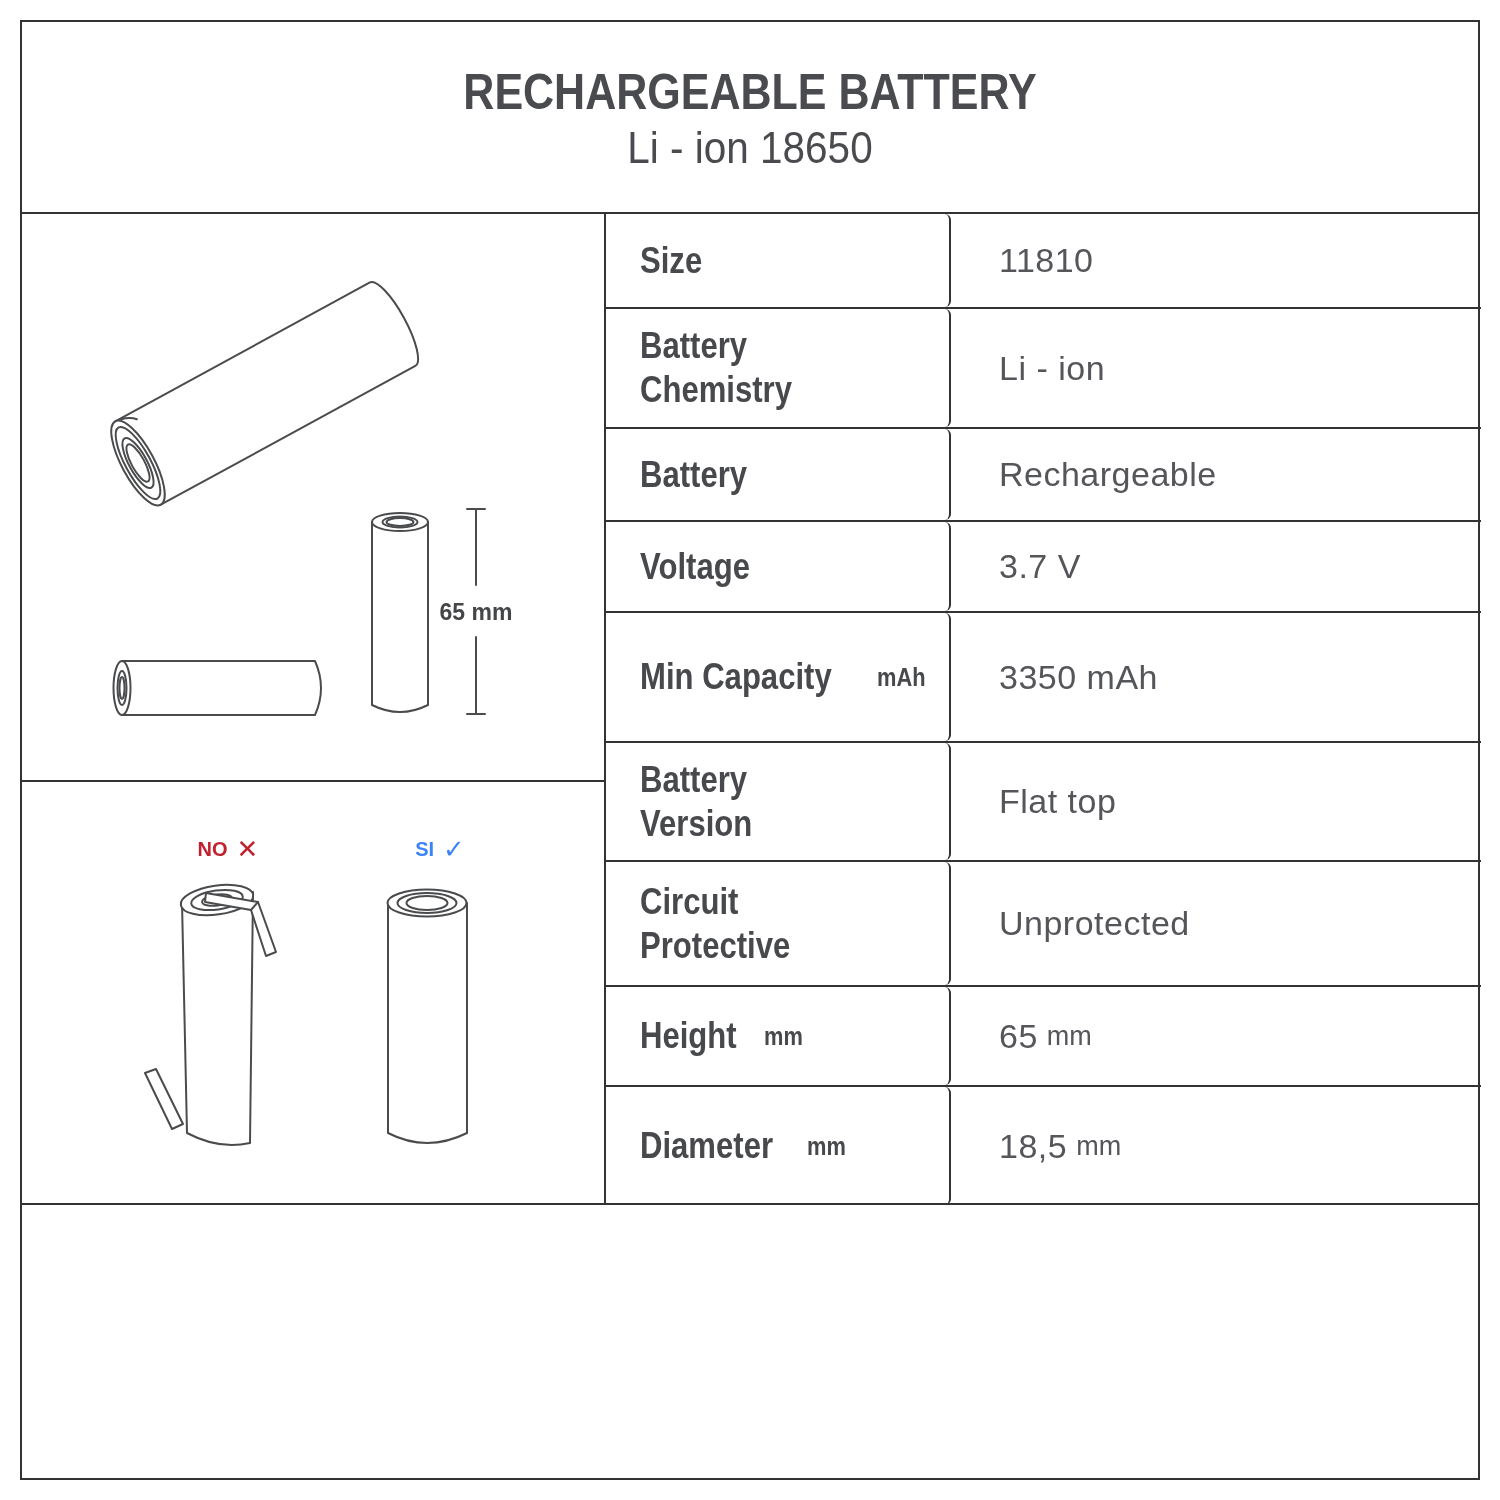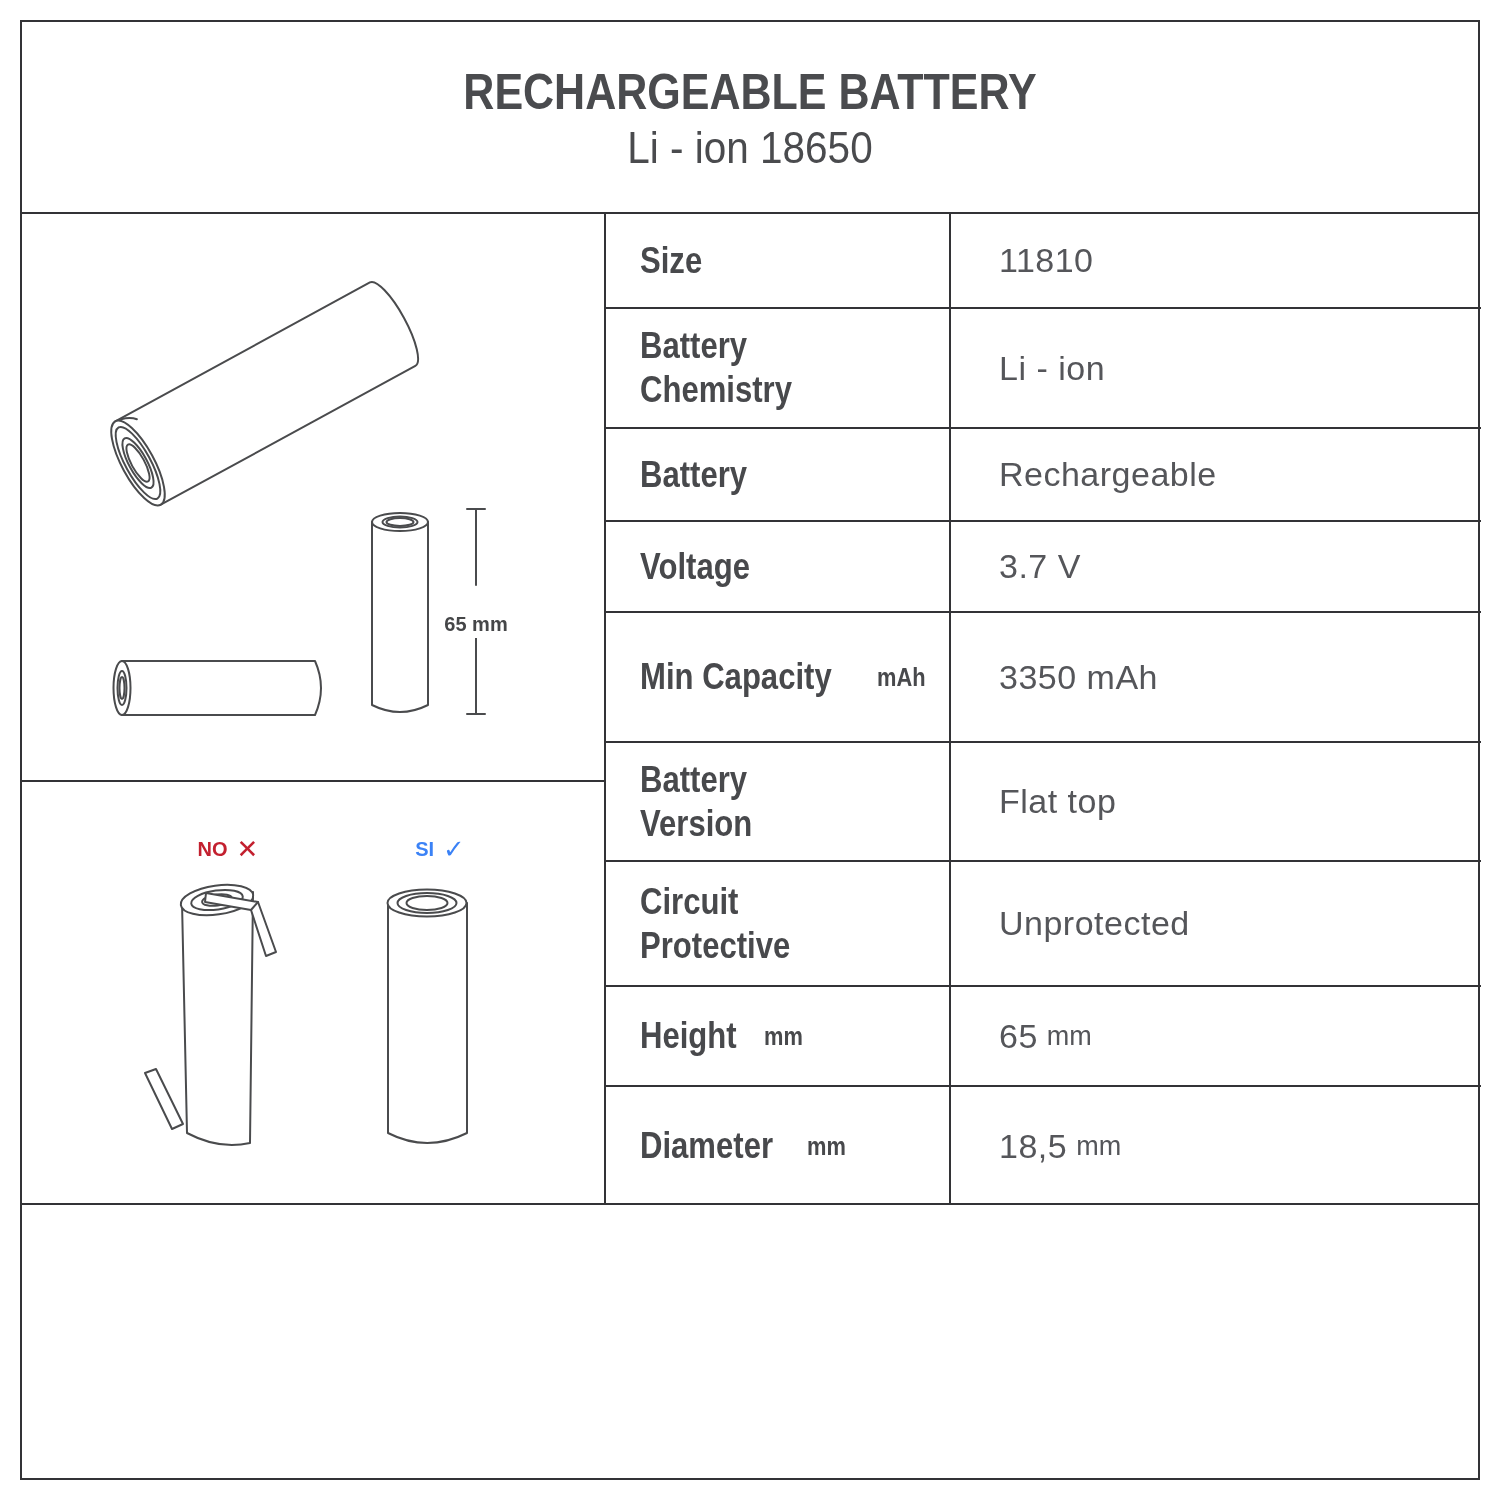--- a/index.html
+++ b/index.html
@@ -17,32 +17,32 @@
     font-size:44px;font-weight:normal;color:#4a4b4e;transform:scaleX(0.92);line-height:1.1;}
   #header-divider{left:20px;top:212px;width:1460px;height:2px;}
   #panel-divider{left:20px;top:780px;width:586px;height:2px;}
   #content-bottom-line{left:20px;top:1203px;width:1460px;height:2px;}
   
   #spec-table{position:absolute;left:604px;top:214px;width:877px;height:991px;
     border-left:2px solid #333336;box-sizing:border-box;display:flex;flex-direction:column;}
   .spec-row{display:flex;box-sizing:border-box;border-bottom:2px solid #333336;}
   .spec-row:last-child{border-bottom:none;}
   .spec-label-cell{width:345px;box-sizing:border-box;border-right:2px solid #333336;
-    display:flex;align-items:center;padding-left:34px;}
+    display:flex;align-items:center;padding-left:34px;border-radius:6px;}
   .spec-label{font-size:37px;font-weight:bold;letter-spacing:0;color:#48494c;
     white-space:pre-line;line-height:1.18;transform:scaleX(0.84);transform-origin:left center;}
   .label-unit{font-size:26px;font-weight:bold;margin-left:9px;}
   .spec-value-cell{flex:1;display:flex;align-items:center;padding-left:48px;}
   .spec-value{font-size:34px;font-weight:normal;color:#55565a;letter-spacing:0.5px;}
   .value-unit{font-size:27px;color:#55565a;margin-left:9px;}
   
   #panel-illustration{position:absolute;left:20px;top:213px;width:584px;height:568px;}
   #panel-comparison{position:absolute;left:20px;top:781px;width:584px;height:423px;}
-  #dim-label{position:absolute;left:476px;top:611px;transform:translateX(-50%);
-    font-size:20px;font-weight:bold;color:#454648;background:#ffffff;padding:2px 4px;white-space:nowrap;}
+  #dim-label{position:absolute;left:476px;top:597px;transform:translateX(-50%);
+    font-size:23px;font-weight:bold;color:#454648;background:#ffffff;padding:2px 4px;white-space:nowrap;}
   .cmp-label{position:absolute;top:836px;transform:translateX(-50%);display:flex;
     align-items:center;gap:9px;font-size:20px;font-weight:bold;white-space:nowrap;}
   #cmp-no{left:228px;color:#c3202f;}
   #cmp-si{left:440px;color:#3b82f6;}
   .cmp-mark{font-size:26px;font-weight:normal;line-height:1;}
   svg .ink{stroke:#4a4b4d;stroke-width:2;fill:none;stroke-linecap:round;stroke-linejoin:round;}
   svg .inkfill{stroke:#4a4b4d;stroke-width:2;fill:#ffffff;stroke-linecap:round;stroke-linejoin:round;}
 </style>
 </head>
 <body>

